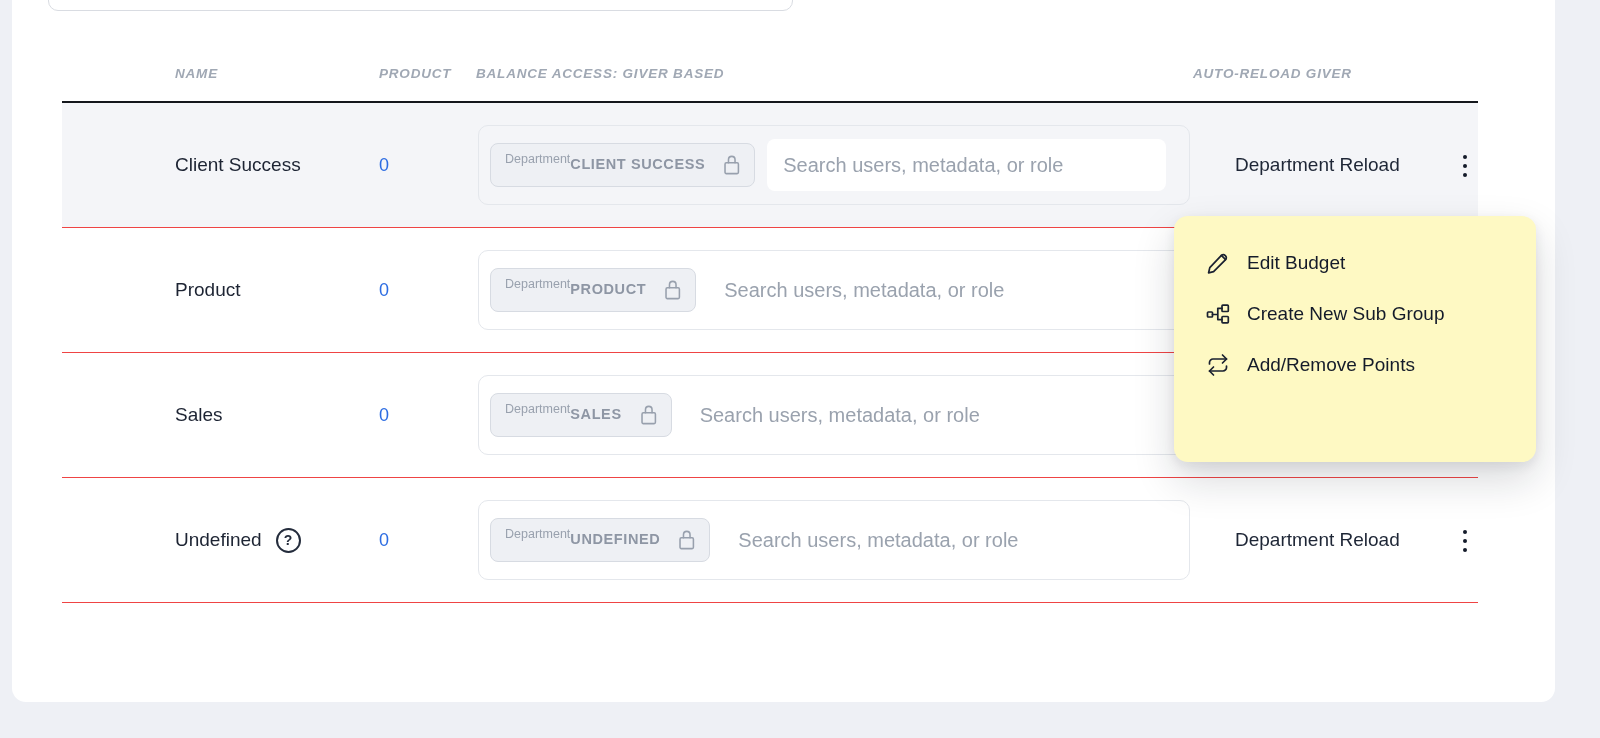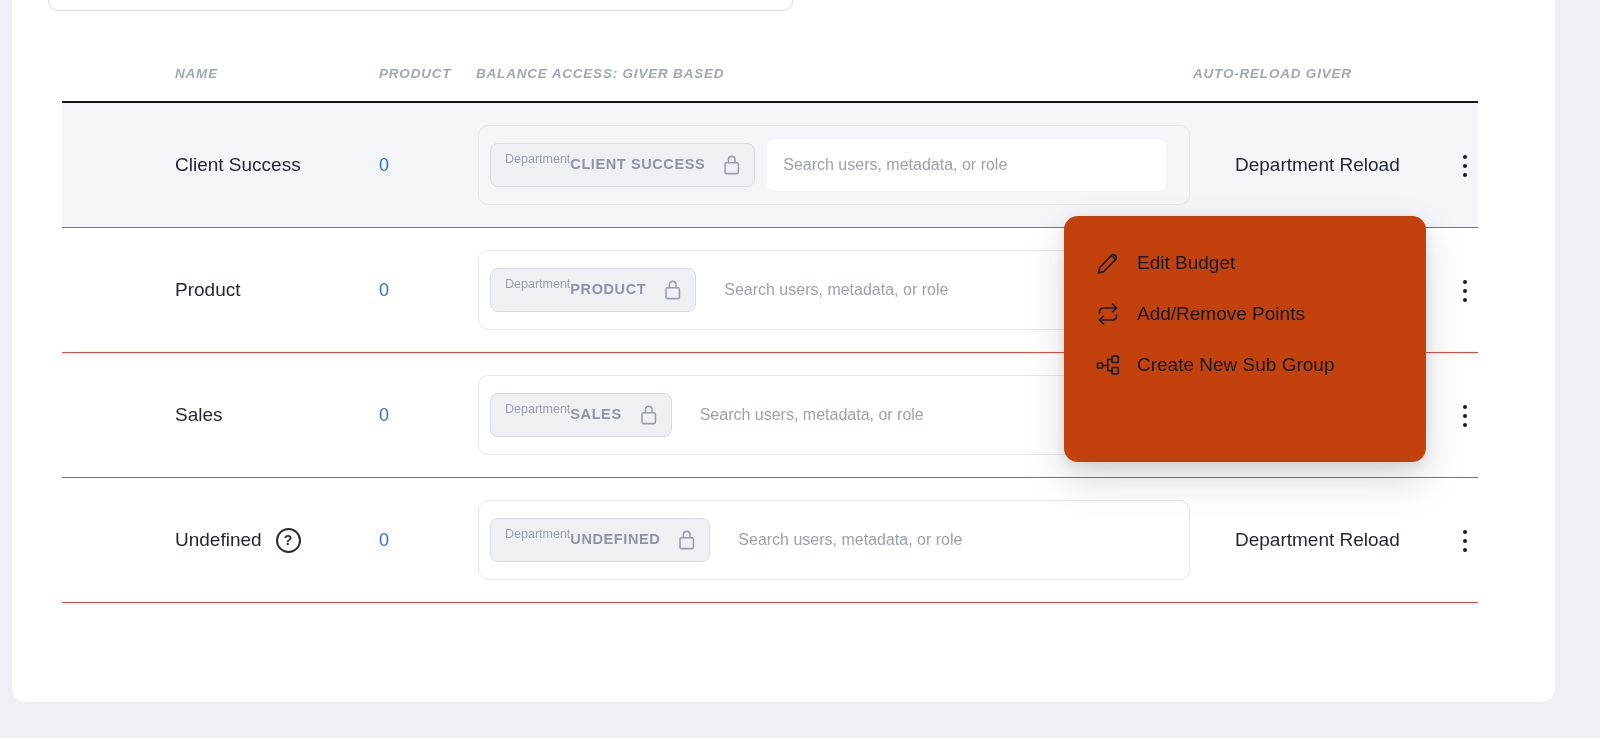--- a/index.html
+++ b/index.html
@@ -68,43 +68,43 @@
   .chip-texts { display:flex; }
   .chip-label { font-size:12.5px; color:#99a1ae; }
   .chip-value {
     font-size:14.5px; font-weight:bold; letter-spacing:0.6px;
     color:#8e96a4; margin-top:4px; white-space:nowrap;
   }
   .lock-icon { margin-top:1px; flex:0 0 auto; }
   .search-input {
     flex:1 1 auto; height:52px; margin-left:12px; margin-right:12px;
     border:none; outline:none; background:#ffffff; border-radius:8px;
-    padding:0 16px; font-size:16px; color:#14532d; min-width:0;
+    padding:0 16px; font-size:20px; color:#14532d; min-width:0;
     font-family:"Liberation Sans", sans-serif;
   }
   .search-input::placeholder { color:#9aa2ae; opacity:1; }
   .cell-reload {
     position:absolute; left:1131px; top:0; height:124px;
     display:flex; align-items:center;
     font-size:19px; color:#1e2636; white-space:nowrap;margin-left:42px;
   }
   .kebab-btn {
     position:absolute; left:1388px; top:44px;
     width:30px; height:38px;
     background:none; border:none; cursor:pointer;
     display:flex; flex-direction:column; align-items:center;
     justify-content:center; gap:5px;
   }
   .kebab-btn i {
     width:4px; height:4px; border-radius:50%; background:#141b2a; display:block;
   }
   .context-menu {
-    position:absolute; left:1064px; top:216px;
+    position:absolute; left:1174px; top:216px;
     width:362px; height:246px;
-    background:#c2410c; border-radius:14px;
+    background:#fef9c3; border-radius:14px;
     box-shadow:0 18px 42px rgba(20,25,40,0.16), 0 4px 12px rgba(20,25,40,0.08);
     padding:21px 0; z-index:10;
   }
   .menu-item {
     height:51px; display:flex; align-items:center; gap:17px;
     padding-left:32px; font-size:19px; color:#141b2a; cursor:pointer;
     white-space:nowrap;
   }
   .menu-item svg { flex:0 0 auto; }
   svg.stroke-ico { fill:none; stroke:#1a2130; stroke-width:1.7;
@@ -238,29 +238,29 @@
 <div class="context-menu">
   <div class="menu-item">
     <svg class="stroke-ico" width="24" height="24" viewBox="0 0 24 24">
       <path d="M15.4 4.4 19.6 8.6 7.6 20.6 2.6 21.8 3.8 16.6 Z"></path>
       <path d="M15.4 4.4 a3 3 0 0 1 4.2 4.2"></path>
     </svg>
     <span>Edit Budget</span>
   </div>
   <div class="menu-item">
     <svg class="stroke-ico" width="24" height="24" viewBox="0 0 24 24">
+      <rect x="1.5" y="10" width="5" height="5" rx="0.8"></rect>
+      <rect x="16" y="3.2" width="6.3" height="6.3" rx="0.8"></rect>
+      <rect x="16" y="14.5" width="6.3" height="6.3" rx="0.8"></rect>
+      <path d="M6.5 12.5 H11.8 M11.8 6.3 V17.6 M11.8 6.3 H16 M11.8 17.6 H16"></path>
+    </svg>
+    <span>Create New Sub Group</span>
+  </div>
+  <div class="menu-item">
+    <svg class="stroke-ico" width="24" height="24" viewBox="0 0 24 24">
       <polyline points="16.5 2 20.5 6 16.5 10"></polyline>
       <path d="M3.5 11 V9.5 a3.5 3.5 0 0 1 3.5-3.5 h13.5"></path>
       <polyline points="7.5 22 3.5 18 7.5 14"></polyline>
       <path d="M20.5 13 v1.5 a3.5 3.5 0 0 1-3.5 3.5 H3.5"></path>
     </svg>
     <span>Add/Remove Points</span>
   </div>
-  <div class="menu-item">
-    <svg class="stroke-ico" width="24" height="24" viewBox="0 0 24 24">
-      <rect x="1.5" y="10" width="5" height="5" rx="0.8"></rect>
-      <rect x="16" y="3.2" width="6.3" height="6.3" rx="0.8"></rect>
-      <rect x="16" y="14.5" width="6.3" height="6.3" rx="0.8"></rect>
-      <path d="M6.5 12.5 H11.8 M11.8 6.3 V17.6 M11.8 6.3 H16 M11.8 17.6 H16"></path>
-    </svg>
-    <span>Create New Sub Group</span>
-  </div>
 </div>
 
 </body></html>

